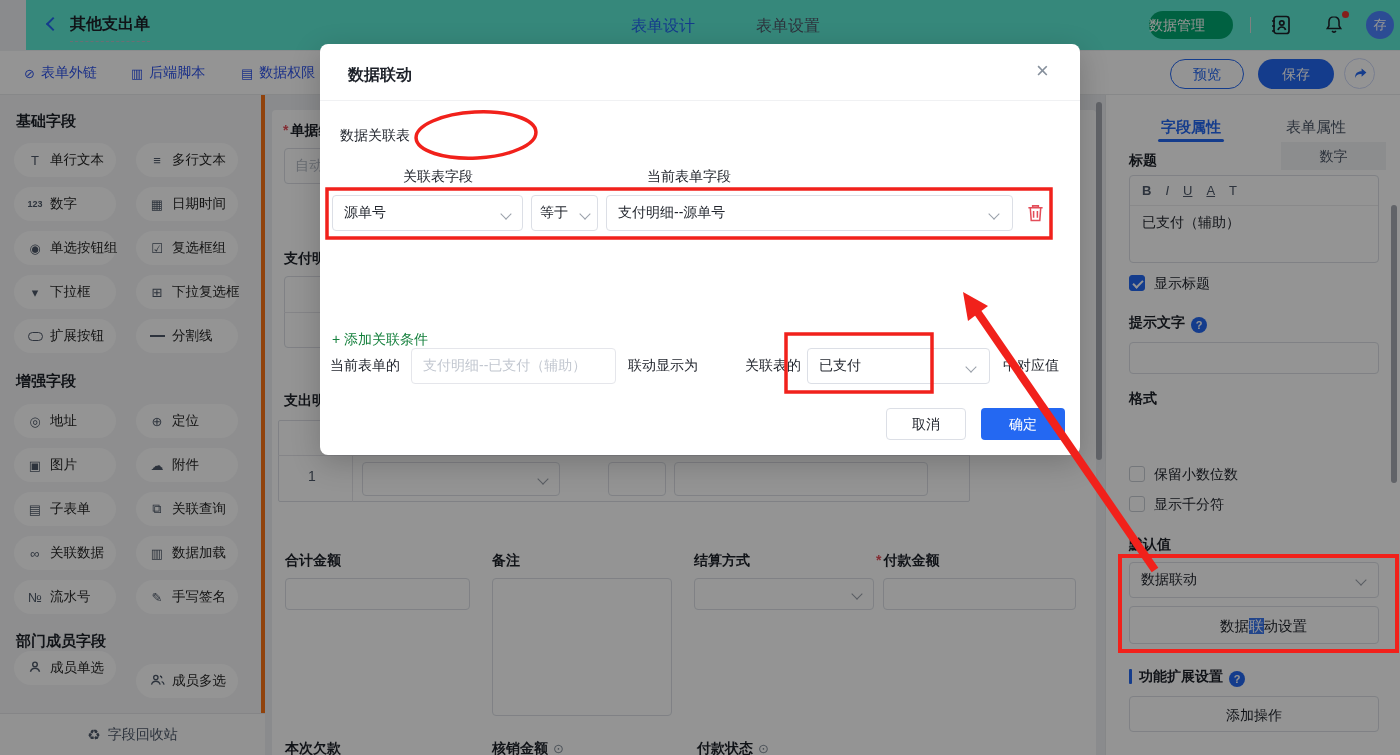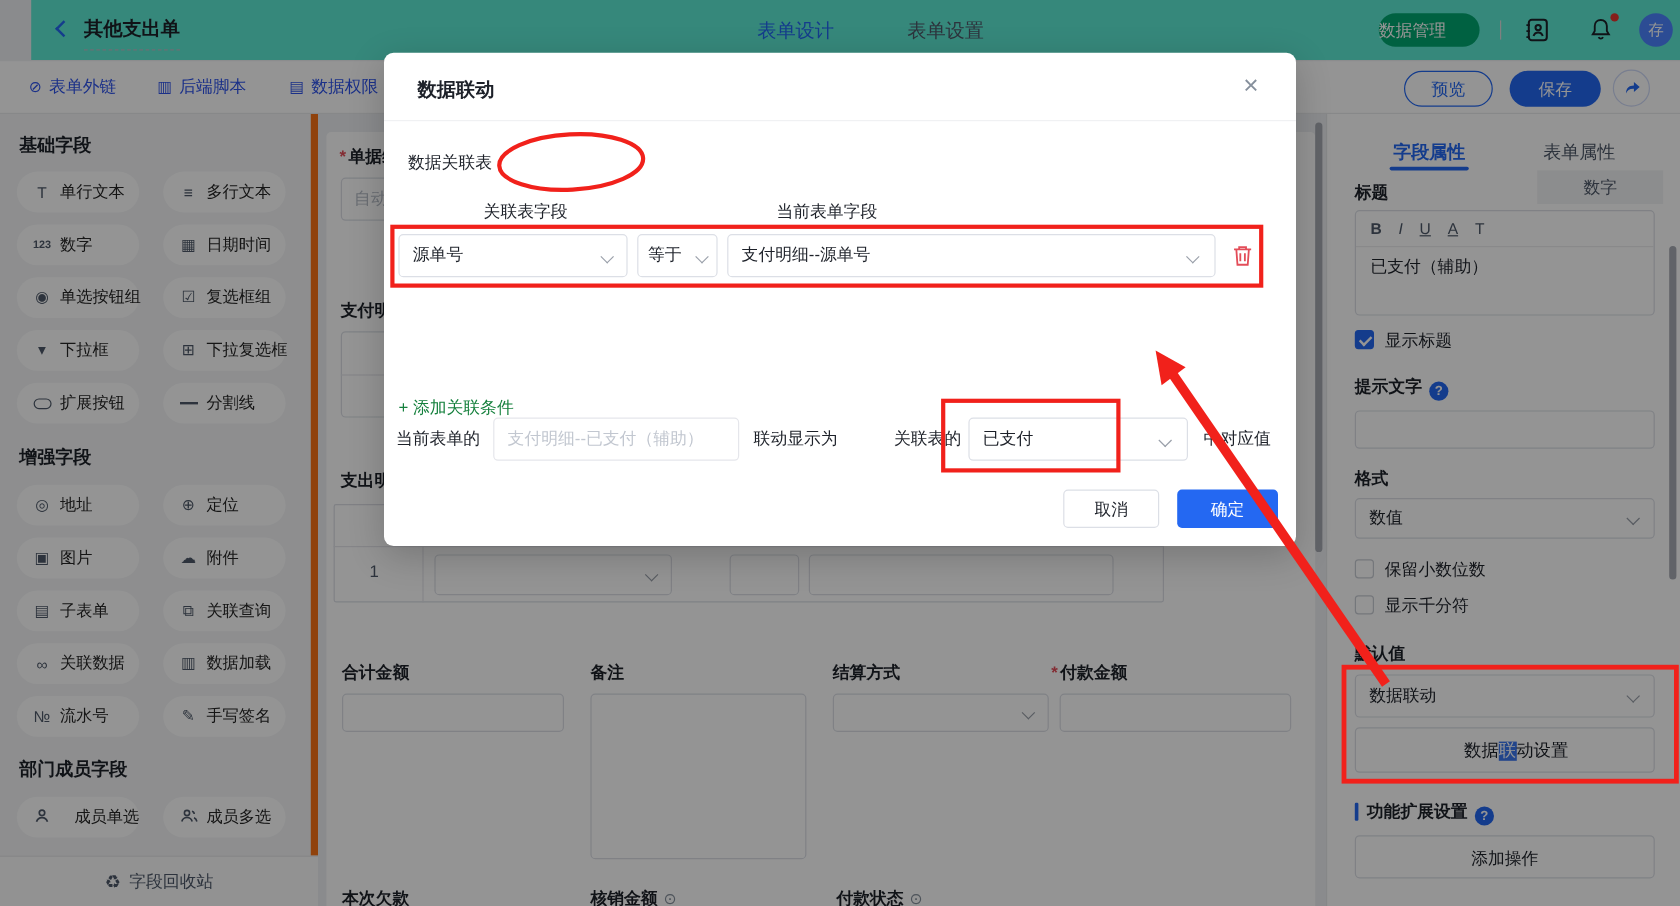--- a/index.html
+++ b/index.html
@@ -22,21 +22,21 @@
 
   
   .toolbar { position:absolute; left:0; top:50px; width:1400px; height:45px; background:#fff; border-top:1px solid #f0f1f3; border-bottom:1px solid #e9eaec; z-index:1; }
   .tb-item { position:absolute; top:13px; color:#2f54eb; font-size:14px; cursor:pointer; display:flex; align-items:center; gap:6px; }
   .tb-ic { font-size:13px; }
   .btn-preview { position:absolute; left:1170px; top:8px; width:74px; height:30px; border:1px solid #2468f2; color:#2468f2; background:#fff; border-radius:15px; text-align:center; line-height:28px; cursor:pointer; }
   .btn-save { position:absolute; left:1258px; top:8px; width:76px; height:30px; background:#2468f2; color:#fff; border-radius:15px; text-align:center; line-height:30px; cursor:pointer; }
   .btn-share { position:absolute; left:1344px; top:7px; width:31px; height:31px; background:#fff; border:1px solid #cfd9f7; border-radius:50%; cursor:pointer; display:flex; align-items:center; justify-content:center; }
 
   
-  .sidebar { position:absolute; left:0; top:95px; width:265px; height:660px; background:#f4f5f7; border-right:6px solid #f97316; z-index:1; }
+  .sidebar { position:absolute; left:0; top:95px; width:265px; height:660px; background:#f4f5f7; border-right:4px solid #f97316; z-index:1; }
   .sb-sec { position:absolute; left:16px; font-size:15px; font-weight:700; color:#1d2129; }
   .fld-btn { position:absolute; width:102px; height:34px; background:#fff; border-radius:17px; display:flex; align-items:center; padding-left:13px; gap:7px; cursor:grab; }
   .fld-ic { color:#4e5969; font-size:13px; width:16px; text-align:center; flex:none; }
   .fld-ic.num { font-size:9px; font-weight:700; letter-spacing:0; }
   .fld-lb { font-size:13.5px; color:#262626; white-space:nowrap; }
   .icon-pill { width:15px; height:9px; border:1.6px solid #4e5969; border-radius:5px; flex:none; margin-left:1px; }
   .icon-divline { width:15px; height:0; border-top:2px solid #4e5969; flex:none; margin-left:1px; position:relative; }
   .recycle-bar { position:absolute; left:0; top:713px; width:265px; height:42px; background:#fbfbfc; border-top:1px solid #e5e6e8; display:flex; align-items:center; justify-content:center; gap:7px; color:#4e5969; cursor:pointer; z-index:2; }
 
   
@@ -224,21 +224,21 @@
     <div class="fld-btn" style="left:14px;top:485px;">
         <span class="fld-ic">№</span>
         <span class="fld-lb">流水号</span>
       </div>
     <div class="fld-btn" style="left:136px;top:485px;">
         <span class="fld-ic">✎</span>
         <span class="fld-lb">手写签名</span>
       </div>
 
     <div class="sb-sec" style="top:537px;">部门成员字段</div>
-    <div class="fld-btn" style="left:14px;top:569px;justify-content:space-between;">
+    <div class="fld-btn" style="left:14px;top:556px;">
       <span class="fld-ic"><svg width="14" height="14" viewBox="0 0 16 16" fill="none" stroke="#4e5969" stroke-width="1.6">
             <circle cx="8" cy="5" r="2.6"></circle>
             <path d="M2.8 13.5c.8-2.8 2.9-4 5.2-4s4.4 1.2 5.2 4"></path>
           </svg></span>
       <span class="fld-lb">成员单选</span>
       </div>
     <div class="fld-btn" style="left:136px;top:569px;">
       <span class="fld-ic"><svg width="15" height="14" viewBox="0 0 18 16" fill="none" stroke="#4e5969" stroke-width="1.6">
             <circle cx="7" cy="5" r="2.6"></circle>
             <path d="M1.8 13.5c.8-2.8 2.9-4 5.2-4s4.4 1.2 5.2 4"></path>
@@ -311,24 +311,20 @@
       <div class="ed-val">已支付（辅助）</div>
     </div>
 
     <span class="cb checked" style="left:23px;top:180px;"></span>
     <span class="cb-lb" style="left:48px;top:180px;">显示标题</span>
 
     <div class="pn-label" style="top:219px;"><span>提示文字</span><span class="q-ic">?</span></div>
     <div class="pn-box" style="top:247px;height:32px;"></div>
 
     <div class="pn-label" style="top:295px;">格式</div>
-    <div class="pn-box" style="top:320px;height:34px;">
-      <div class="pn-select-val">数值</div>
-      <span class="chev" style="right:13px;top:12px;"></span>
-    </div>
 
     <span class="cb" style="left:23px;top:371px;"></span>
     <span class="cb-lb" style="left:48px;top:371px;">保留小数位数</span>
     <span class="cb" style="left:23px;top:401px;"></span>
     <span class="cb-lb" style="left:48px;top:401px;">显示千分符</span>
 
     <div class="pn-label" style="top:441px;">默认值</div>
     <div class="pn-box" style="top:467px;height:36px;">
       <div class="pn-select-val" style="padding-top:8px;">数据联动</div>
       <span class="chev" style="right:13px;top:13px;"></span>

